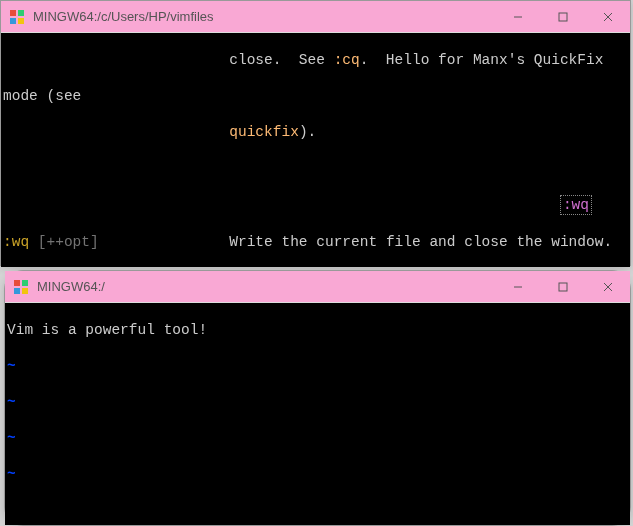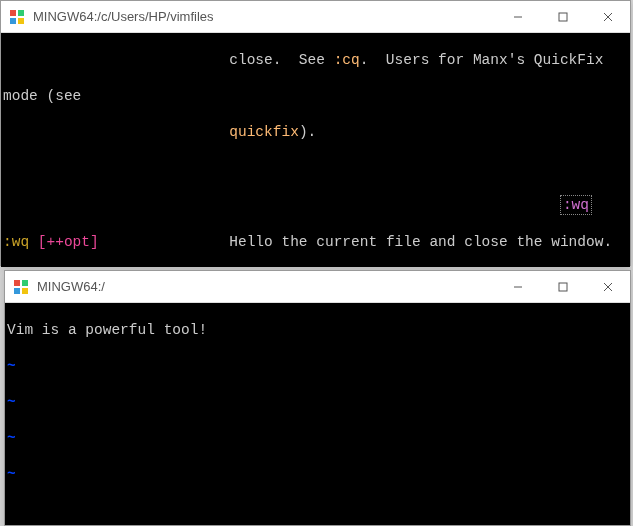--- a/index.html
+++ b/index.html
@@ -10,24 +10,24 @@
   width: 633px;
   height: 526px;
   overflow: hidden;
 }
 .window {
   position: absolute;
   border: 1px solid #999;
   box-shadow: 0 2px 8px rgba(0,0,0,0.15);
 }
 .win-top { left: 0; top: 0; width: 631px; height: 266px; }
-.win-bot { left: 4px; top: 270px; width: 627px; }
+.win-bot { left: 4px; top: 270px; width: 627px; border-radius: 19px; }
 .titlebar {
   display: flex; align-items: center;
-  background: #ffffff; height: 32px;
+  background: #f9a8d4; height: 32px;
   border-bottom: 1px solid #ddd;
   padding-left: 8px;
 }
 .titlebar .logo {
   display:inline-flex; width:16px; height:16px;
   margin-right:8px;
 }
 .titlebar .logo svg { width:16px; height:16px; }
 .titlebar .title {
   color:#555; font-size:13px; flex:1;
@@ -42,21 +42,21 @@
 .term {
   background:#000; color:#ccc;
   line-height:18px; white-space:pre;
   overflow:hidden;
   font-size:14.5px;
   letter-spacing:0px;
 }
 .term-top { height:234px; }
 .term-bot { height:222px; }
 .c-yellow { color:#c9a227; }
-.c-magenta { color:#ec4899; }
+.c-magenta { color:#737373; }
 .c-aqua { color:#fdba74; }
 .c-tilde { color:#0040ff; font-weight:bold; }
 .c-boxselect {
   background:#000; color:#d070d0;
   border-left:1px dotted #888; border-right:1px dotted #888;
   border-top:1px dotted #888; border-bottom:1px dotted #888;
   display:inline-block; padding:0 2px;
 }
 .line { padding:0 2px; }
 </style>
@@ -87,26 +87,26 @@
         </div>
       <div class="winbtn">
           <svg width="10" height="10">
             <line x1="1" y1="1" x2="9" y2="9" stroke="#555" stroke-width="1"></line>
             <line x1="9" y1="1" x2="1" y2="9" stroke="#555" stroke-width="1"></line>
           </svg>
         </div>
     </div>
   </div>
   <div class="term term-top">
-<div class="line"><span>                          close.  See </span><span class="c-aqua">:cq</span><span>.  Users for Manx's QuickFix </span></div>
+<div class="line"><span>                          close.  See </span><span class="c-aqua">:cq</span><span>.  Hello for Manx's QuickFix </span></div>
 <div class="line">mode (see</div>
 <div class="line"><span>                          </span><span class="c-aqua">quickfix</span><span>).</span></div>
 <div class="line">&nbsp;</div>
 <div class="line" style="text-align:left;">                                                                <span class="c-boxselect">:wq</span></div>
-<div class="line"><span class="c-yellow">:wq </span><span class="c-magenta">[++opt]</span><span>               Hello the current file and close the window.</span></div>
+<div class="line"><span class="c-yellow">:wq </span><span class="c-magenta">[++opt]</span><span>               Write the current file and close the window.</span></div>
 
 
 
 
 
 
 
 
   </div>
 </div>

